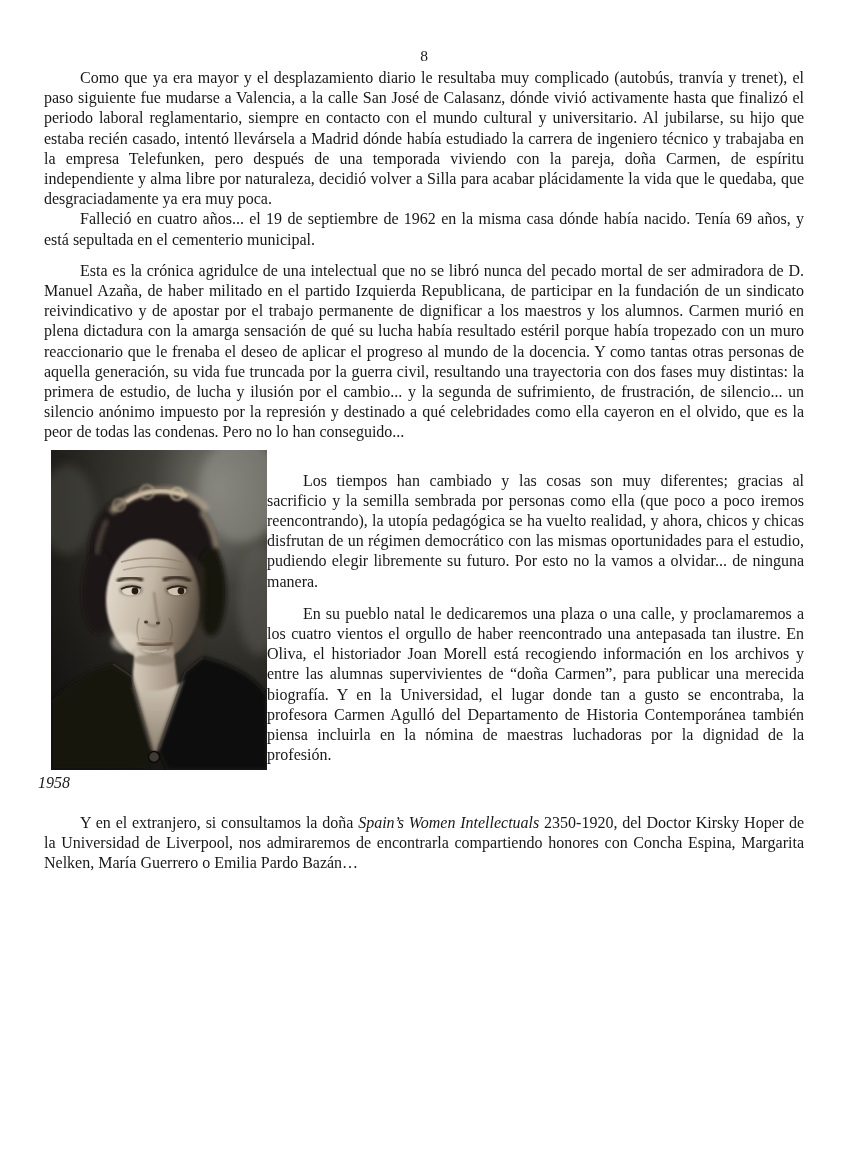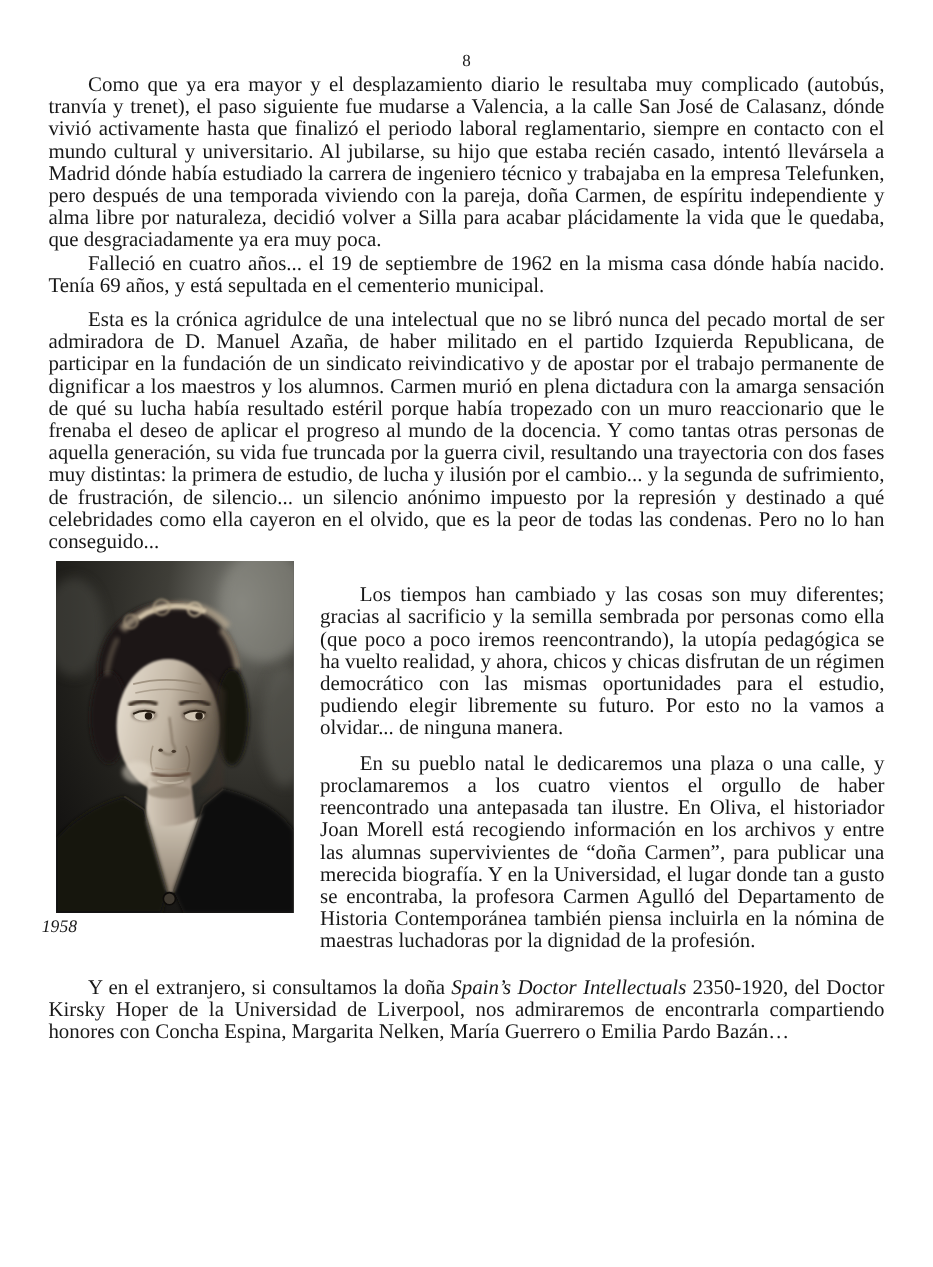--- a/index.html
+++ b/index.html
@@ -17,21 +17,21 @@
     padding: 46px 44px 0 44px;
     background: #ffffff;
   }
   .page-number {
     text-align: center;
     font-size: 15.5px;
     line-height: 20px;
     margin-bottom: 2px;
   }
   .para {
-    font-size: 19px;
+    font-size: 16px;
     line-height: 20.2px;
     text-align: justify;
     text-indent: 36px;
     color: #181818;
   }
   .gap-half { margin-top: 11px; }
   .photo-row {
     display: flex;
     align-items: flex-start;
     margin-top: 7px;
@@ -50,21 +50,21 @@
   .photo-caption {
     font-style: italic;
     font-size: 16px;
     line-height: 17px;
     margin-top: 4px;
     margin-left: -6px;
     color: #181818;
   }
   .text-col {
     flex: 1 1 auto;
-    margin-left: 24px;
+    margin-left: 0;
     padding-top: 21px;
   }
   .gap-right-col { margin-top: 12px; }
   .para-foreign { margin-top: 22px; }
   .para-closing { margin-top: 13px; }
   em.book-title { font-style: italic; }
 </style>
 </head>
 <body>
 
@@ -172,16 +172,16 @@
       </div>
       <div class="photo-caption">1958</div>
     </div>
 
     <div class="text-col">
       <p class="para">Los tiempos han cambiado y las cosas son muy diferentes; gracias al sacrificio y la semilla sembrada por personas como ella (que poco a poco iremos reencontrando), la utopía pedagógica se ha vuelto realidad, y ahora, chicos y chicas disfrutan de un régimen democrático con las mismas oportunidades para el estudio, pudiendo elegir libremente su futuro.  Por esto no la vamos a olvidar... de ninguna manera.</p>
       <p class="para gap-right-col">En su pueblo natal le dedicaremos una plaza o una calle, y proclamaremos a los cuatro vientos el orgullo de haber reencontrado una antepasada tan ilustre. En Oliva, el historiador Joan Morell está recogiendo información en los archivos y entre las alumnas supervivientes de “doña Carmen”, para publicar una merecida biografía. Y en la Universidad, el lugar donde tan a gusto se encontraba, la profesora Carmen Agulló del Departamento de Historia Contemporánea también piensa incluirla en la nómina de maestras luchadoras por la dignidad de la profesión.</p>
     </div>
   </div>
 
-  <p class="para para-foreign"><span>Y en el extranjero, si consultamos la doña </span><em class="book-title">Spain’s Doctor Intellectuals</em><span> 2350-1920, del Doctor Kirsky Hoper de la Universidad de Liverpool, nos admiraremos de encontrarla compartiendo honores con Concha Espina, Margarita Nelken, María Guerrero o Emilia Pardo Bazán…</span></p>
+  <p class="para para-foreign"><span>Y en el extranjero, si consultamos la doña </span><em class="book-title">Spain’s Women Intellectuals</em><span> 2350-1920, del Doctor Kirsky Hoper de la Universidad de Liverpool, nos admiraremos de encontrarla compartiendo honores con Concha Espina, Margarita Nelken, María Guerrero o Emilia Pardo Bazán…</span></p>
 
 
 </div>
 
 </body></html>

